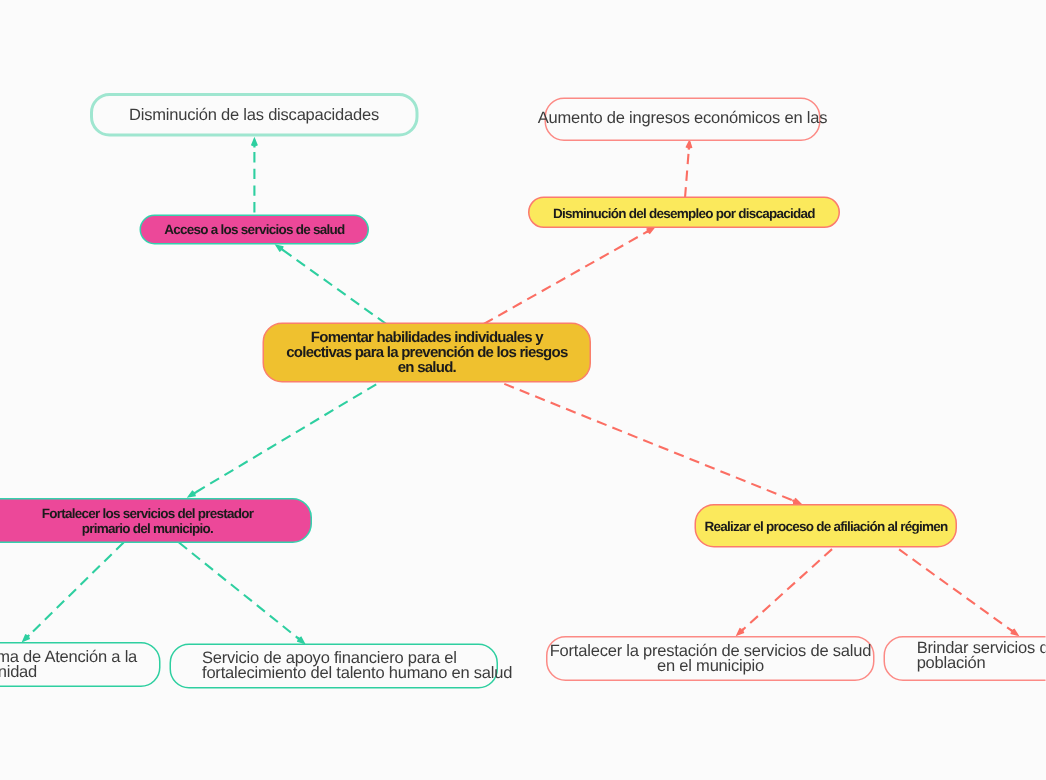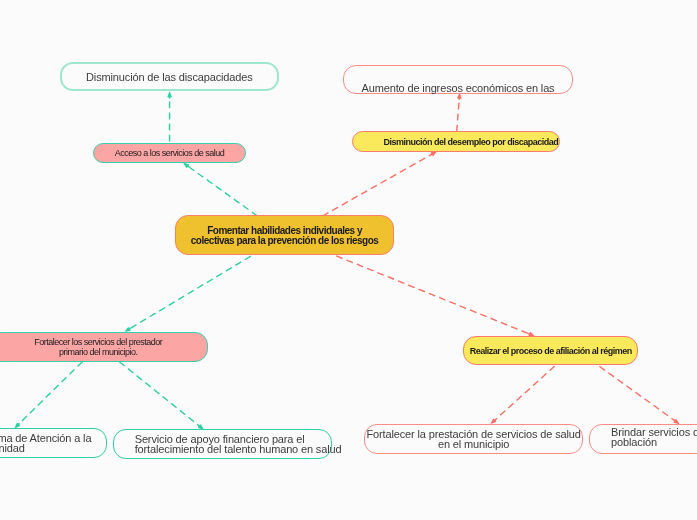--- a/index.html
+++ b/index.html
@@ -25,27 +25,27 @@
     padding:0 4px;
     white-space:nowrap;
   }
   .node .lines{display:block;position:relative;top:1px;}
   .node .lines div{display:block;}
   
   .n-out-green{ background:#fbfbfb; border:2px solid #9fe6d0; }
   .n-out-green2{ background:#fbfbfb; border:1.4px solid #2ecfa0; }
   .n-out-red{ background:#fbfbfb; border:1.4px solid #fc8a85; }
   
-  .n-fill-green{ background:#fca5a5; border:1.4px solid #34d2ad; color:#1b1b1b; font-weight:normal; font-size:9px; letter-spacing:-0.5px; }
+  .n-fill-green{ background:#ec4899; border:1.4px solid #34d2ad; color:#1b1b1b; font-weight:bold; font-size:9px; letter-spacing:-0.5px; }
   .n-fill-yellow{ background:#fbe95c; border:1.4px solid #fb7a6e; color:#1b1b1b; font-weight:bold; font-size:9px; letter-spacing:-0.5px; }
   .n-fill-orange{ background:#efc12f; border:1.4px solid #fa7f6c; color:#1b1b1b; font-weight:bold; font-size:10px; letter-spacing:-0.5px; }
   .n-left{ text-align:left; justify-content:flex-start; }
   .vup1 .lines{ top:0px; }
   .vup2 .lines{ top:-1px; }
-  .vdn1 .lines{ top:2px;padding-left:30px; }
+  .vdn1 .lines{ top:2px; }
 </style>
 </head>
 <body>
 
 <div id="canvas">
 
   <svg id="links" viewBox="0 0 697 520">
     <g fill="none" stroke-width="1.4" stroke-linecap="butt" stroke-linejoin="miter">
       <path d="M169.6,141.6 L169.6,93.2" stroke="#2ecfa0" stroke-dasharray="6.9 4.2"></path>
       <path stroke-width="1.5" stroke-linejoin="miter" stroke-linecap="butt" d="M171.25,97.20 L169.6,93.2 L167.95,97.20 M169.6,93.2 L169.60,98.40" stroke="#2ecfa0"></path>
@@ -69,21 +69,21 @@
       <path stroke-width="1.5" stroke-linejoin="miter" stroke-linecap="butt" d="M673.79,422.00 L678.0,423.0 L675.72,419.32 M678.0,423.0 L673.78,419.96" stroke="#fb6e63"></path>
     </g>
   </svg>
 
   <div class="node n-out-green" style="left:59.6px;top:61.5px;width:219.5px;height:29.9px;">
     <div class="lines">
         <div>Disminución de las discapacidades</div>
       </div>
   </div>
 
-  <div class="node n-out-red vup1" style="left:343px;top:64.6px;width:230px;height:29.9px;align-items:flex-end;">
+  <div class="node n-out-red vup1" style="left:363px;top:64.6px;width:184px;height:29.9px;">
     <div class="lines">
         <div>Aumento de ingresos económicos en las</div>
       </div>
   </div>
 
   <div class="node n-fill-green" style="left:93.4px;top:142.8px;width:152.4px;height:20.1px;">
     <div class="lines">
         <div>Acceso a los servicios de salud</div>
       </div>
   </div>
@@ -91,20 +91,21 @@
   <div class="node n-fill-yellow vdn1" style="left:351.7px;top:131.2px;width:208.4px;height:20.4px;">
     <div class="lines">
         <div>Disminución del desempleo por discapacidad</div>
       </div>
   </div>
 
   <div class="node n-fill-orange" style="left:175.1px;top:215.1px;width:219px;height:39.6px;">
     <div class="lines">
         <div>Fomentar habilidades individuales y</div>
         <div>colectivas para la prevención de los riesgos</div>
+        <div>en salud.</div>
       </div>
   </div>
 
   <div class="node n-fill-green" style="left:-11.7px;top:331.8px;width:220px;height:29.9px;">
     <div class="lines">
         <div>Fortalecer los servicios del prestador</div>
         <div>primario del municipio.</div>
       </div>
   </div>
 

